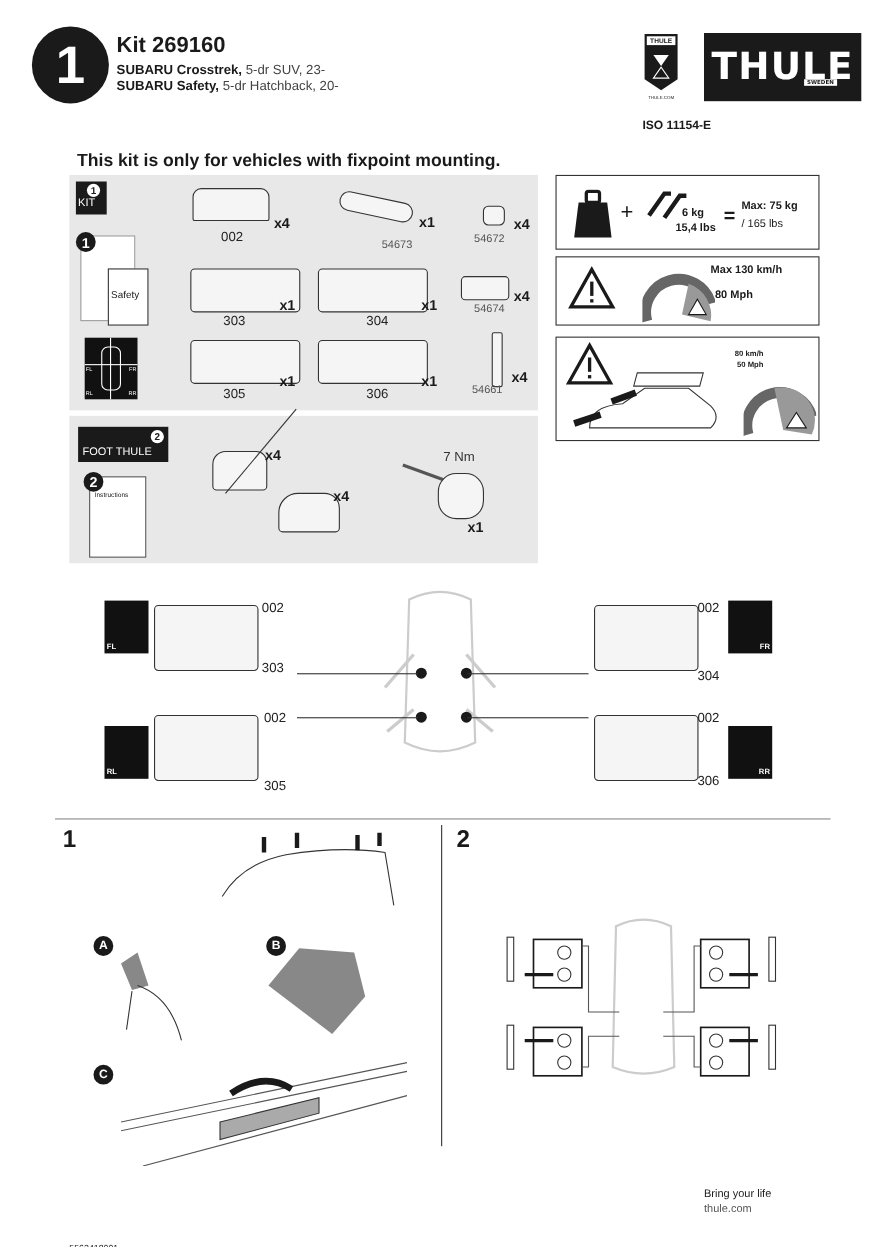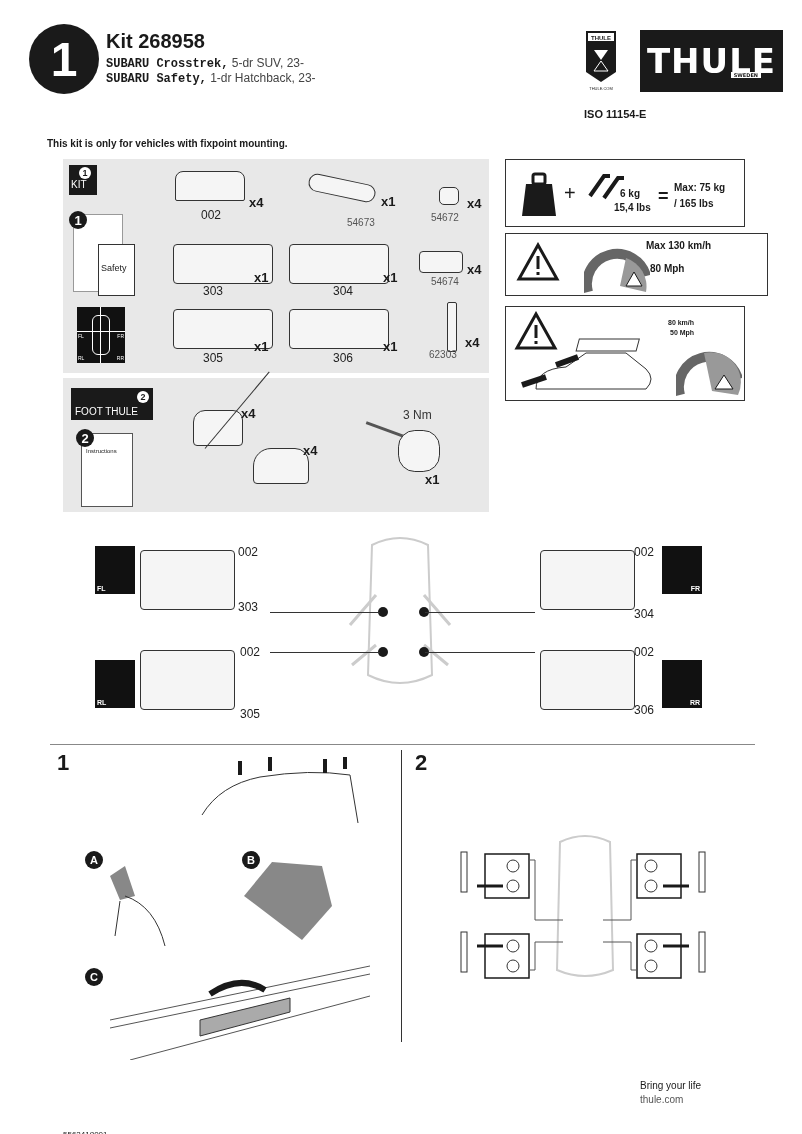--- a/index.html
+++ b/index.html
@@ -1,27 +1,27 @@
 <!DOCTYPE html>
 <html><head>
 <meta charset="utf-8">
 <style>
   * { box-sizing: border-box; margin: 0; padding: 0; }
   body { width: 802px; height: 1134px; background: #fff; font-family: "Liberation Sans", sans-serif; color: #1a1a1a; position: relative; overflow: hidden; }
   .abs { position: absolute; }
   .badge-big { left: 29px; top: 24px; width: 70px; height: 70px; border-radius: 50%; background: #1a1a1a; color: #fff; font-weight: bold; font-size: 48px; display: flex; align-items: center; justify-content: center; }
   .kit-title { left: 106px; top: 30px; font-size: 20px; font-weight: bold; }
   .vehicle { left: 106px; font-size: 12px; }
-  .vehicle b { font-weight: bold; font-family: Liberation Mono, monospace; }
+  .vehicle b { font-weight: bold; }
   .vehicle span.rest { color: #444; }
   .shield { left: 585px; top: 30px; width: 32px; height: 62px; }
   .thule-logo { left: 640px; top: 30px; width: 143px; height: 62px; background: #1a1a1a; color: #fff; font-weight: bold; font-size: 34px; letter-spacing: 1px; display: flex; align-items: center; justify-content: center; font-family: "DejaVu Sans", sans-serif; }
   .thule-logo small { position: absolute; right: 22px; bottom: 14px; font-size: 5px; background: #fff; color: #1a1a1a; padding: 0 3px; letter-spacing: 0; }
   .iso { left: 584px; top: 108px; font-size: 11px; font-weight: bold; }
-  .only-note { left: 47px; top: 138px; font-size: 10px; font-weight: bold; }
+  .only-note { left: 70px; top: 138px; font-size: 16px; font-weight: bold; }
   .panel { background: #e8e8e8; }
   .kit-panel { left: 63px; top: 159px; width: 426px; height: 214px; }
   .foot-panel { left: 63px; top: 378px; width: 426px; height: 134px; }
   .boxlabel { background: #1a1a1a; color: #fff; font-size: 10px; }
   .num-circle { display: inline-flex; width: 12px; height: 12px; border-radius: 50%; background: #fff; color: #1a1a1a; font-size: 9px; font-weight: bold; align-items: center; justify-content: center; }
   .num-circle.dark { background: #1a1a1a; color: #fff; width: 18px; height: 18px; font-size: 13px; }
   .part-code { font-size: 12px; color: #222; }
   .part-code.small { font-size: 10px; color: #555; }
   .qty { font-size: 13px; font-weight: bold; }
   .part-shape { background: #f5f5f5; border: 1.5px solid #333; border-radius: 4px; }
@@ -32,28 +32,28 @@
   .step-num { font-size: 22px; font-weight: bold; }
   .letter-badge { width: 18px; height: 18px; border-radius: 50%; background: #1a1a1a; color: #fff; font-size: 11px; font-weight: bold; display: flex; align-items: center; justify-content: center; }
   .footer-code { left: 63px; top: 1130px; font-size: 8px; text-decoration: underline; }
   .footer-slogan { left: 640px; top: 1080px; font-size: 10px; font-weight: normal; }
   .footer-url { left: 640px; top: 1094px; font-size: 10px; color: #555; }
 </style>
 </head>
 <body>
 
 <div class="abs badge-big">1</div>
-<div class="abs kit-title">Kit 268958</div>
+<div class="abs kit-title">Kit 269160</div>
 <div class="abs vehicle" style="top:56px">
   <b>SUBARU Crosstrek,</b>
   <span class="rest">5-dr SUV, 23-</span>
 </div>
 <div class="abs vehicle" style="top:71px">
   <b>SUBARU Safety,</b>
-  <span class="rest">1-dr Hatchback, 23-</span>
+  <span class="rest">5-dr Hatchback, 20-</span>
 </div>
 
 <svg class="abs shield" viewBox="0 0 32 62">
   <path d="M1 1 H31 V42 L16 52 L1 42 Z" fill="#1a1a1a"></path>
   <rect x="3" y="3" width="26" height="8" fill="#fff"></rect>
   <text x="16" y="9.5" font-size="6" font-weight="bold" text-anchor="middle" fill="#1a1a1a">THULE</text>
   <polygon points="9,20 23,20 16,30" fill="#fff"></polygon>
   <polygon points="16,31 9,41 23,41" fill="none" stroke="#fff" stroke-width="1"></polygon>
   <text x="16" y="60" font-size="4" text-anchor="middle" fill="#1a1a1a">THULE.COM</text>
 </svg>
@@ -114,63 +114,63 @@
   <div class="abs part-shape" style="left:110px;top:150px;width:100px;height:40px"></div>
   <span class="abs qty" style="left:191px;top:180px">x1</span>
   <span class="abs part-code" style="left:140px;top:192px">305</span>
 
   <div class="abs part-shape" style="left:226px;top:150px;width:100px;height:40px"></div>
   <span class="abs qty" style="left:320px;top:180px">x1</span>
   <span class="abs part-code" style="left:270px;top:192px">306</span>
 
   <div class="abs part-shape" style="left:384px;top:143px;width:10px;height:50px;border-radius:2px"></div>
   <span class="abs qty" style="left:402px;top:176px">x4</span>
-  <span class="abs part-code small" style="left:366px;top:190px">62303</span>
+  <span class="abs part-code small" style="left:366px;top:190px">54661</span>
 </div>
 
 <div class="abs panel foot-panel">
   <div class="abs boxlabel" style="left:8px;top:10px;width:82px;height:32px;padding:2px 4px">
     <div class="num-circle" style="position:absolute;right:4px;top:3px">2</div>
     <div style="margin-top:16px">FOOT THULE</div>
   </div>
   <div class="abs" style="left:18px;top:55px;width:52px;height:74px;background:#fff;border:1px solid #555;font-size:6px;padding:14px 4px">
     <span>Instructions</span>
   </div>
   <div class="abs num-circle dark" style="left:13px;top:51px">2</div>
 
   <div class="abs part-shape" style="left:130px;top:32px;width:50px;height:36px;border-radius:12px 10px 4px 4px"></div>
   <span class="abs qty" style="left:178px;top:28px">x4</span>
   <div class="abs" style="left:142px;top:70px;width:100px;height:1px;background:#333;transform:rotate(-50deg);transform-origin:left"></div>
   <div class="abs part-shape" style="left:190px;top:70px;width:56px;height:36px;border-radius:18px 14px 4px 4px"></div>
   <span class="abs qty" style="left:240px;top:65px">x4</span>
 
-  <span class="abs" style="left:340px;top:30px;font-size:12px;color:#333">3 Nm</span>
+  <span class="abs" style="left:340px;top:30px;font-size:12px;color:#333">7 Nm</span>
   <div class="abs" style="left:302px;top:50px;width:40px;height:3px;background:#555;transform:rotate(20deg)"></div>
   <div class="abs part-shape" style="left:335px;top:52px;width:42px;height:42px;border-radius:40%"></div>
   <span class="abs qty" style="left:362px;top:94px">x1</span>
 </div>
 
 <div class="abs warn-box" style="left:505px;top:159px;width:240px;height:68px">
   <svg class="abs" style="left:14px;top:12px" width="38" height="46" viewBox="0 0 38 46">
     <rect x="13" y="2" width="12" height="10" rx="2" fill="none" stroke="#1a1a1a" stroke-width="3"></rect>
     <path d="M6 12 H32 L36 44 H2 Z" fill="#1a1a1a"></path>
   </svg>
   <span class="abs" style="left:58px;top:22px;font-size:20px">+</span>
   <svg class="abs" style="left:80px;top:10px" width="46" height="30" viewBox="0 0 46 30">
     <path d="M4 26 L18 6 H24" stroke="#1a1a1a" stroke-width="4" fill="none"></path>
     <path d="M18 28 L32 8 H38" stroke="#1a1a1a" stroke-width="4" fill="none"></path>
   </svg>
   <span class="abs" style="left:114px;top:28px;font-size:10px;font-weight:bold">6 kg</span>
   <span class="abs" style="left:108px;top:42px;font-size:10px;font-weight:bold">15,4 lbs</span>
   <span class="abs" style="left:152px;top:26px;font-size:18px;font-weight:bold">=</span>
   <span class="abs" style="left:168px;top:22px;font-size:10px;font-weight:bold">Max: 75 kg</span>
-  <span class="abs" style="left:168px;top:38px;font-size:10px;font-weight:bold">/ 165 lbs</span>
-</div>
-
-<div class="abs warn-box" style="left:505px;top:233px;width:263px;height:63px">
+  <span class="abs" style="left:168px;top:38px;font-size:10px;font-weight:normal">/ 165 lbs</span>
+</div>
+
+<div class="abs warn-box" style="left:505px;top:233px;width:240px;height:63px">
   <svg class="abs" style="left:10px;top:8px" width="44" height="40" viewBox="0 0 44 40">
     <path d="M22 3 L41 37 H3 Z" fill="none" stroke="#1a1a1a" stroke-width="3"></path>
     <rect x="20.5" y="14" width="3" height="13" fill="#1a1a1a"></rect>
       <rect x="20.5" y="30" width="3" height="3" fill="#1a1a1a"></rect>
   </svg>
   <svg class="abs" style="left:78px;top:12px" width="66" height="48" viewBox="0 0 66 48">
     <path d="M4 46 A30 30 0 0 1 62 30" fill="none" stroke="#666" stroke-width="10"></path>
     <path d="M42 12 A30 30 0 0 1 62 46 L36 40 Z" fill="#999"></path>
     <path d="M50 26 L58 40 H42 Z" fill="#fff" stroke="#1a1a1a" stroke-width="1"></path>
   </svg>

